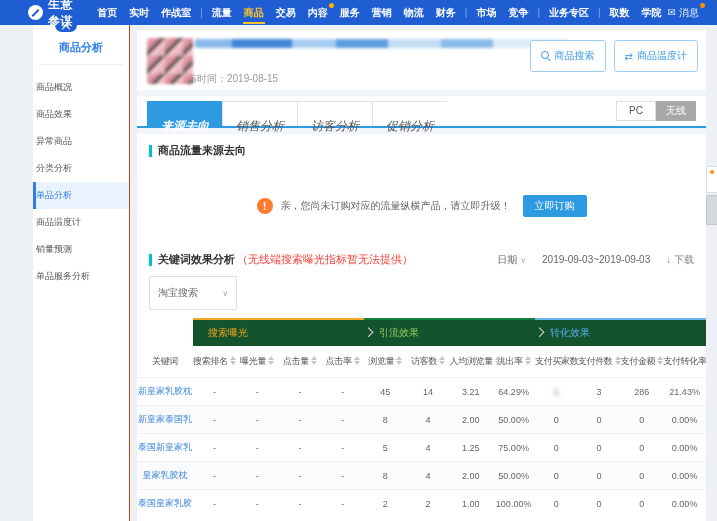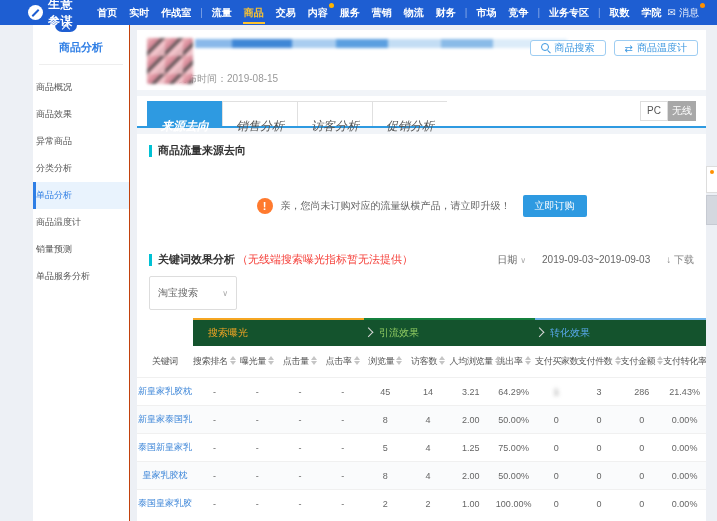--- a/index.html
+++ b/index.html
@@ -38,33 +38,33 @@
 
   
   .prod-header{ position:relative; height:60px; }
   .thumb{ position:absolute; left:10px; top:8px; width:46px; height:46px; z-index:2; border-radius:2px;
     background:linear-gradient(135deg,#e8a7b0 0 22%,#d98e9c 22% 38%,#6b5a5e 38% 52%,#f2c4cb 52% 70%,#e2b3ba 70% 100%);
     background-size:18px 18px; filter:blur(1.5px); }
   .title-censor{ position:absolute; left:58px; top:9px; width:372px; height:9px; z-index:1; filter:blur(1.5px); border-radius:1px;
     background:linear-gradient(90deg,#8ab9ea 0 10%,#3f87d6 10% 26%,#a9cdf0 26% 38%,#5b9fe0 38% 52%,#c3ddf4 52% 66%,#8abbe8 66% 80%,#dcecf9 80% 100%); }
   .pub-time{ position:absolute; left:40px; top:42px; font-size:10px; color:#999; z-index:1; }
   .hd-btns{ position:absolute; right:8px; top:10px; display:flex; gap:8px; z-index:3; }
-  .obtn{ display:flex; align-items:center; gap:4px; height:16px; padding:0 10px; border:1px solid #9ecdf2; border-radius:3px; background:#fff; color:#3b97e0; font-size:10px; cursor:pointer; }
+  .obtn{ display:flex; align-items:center; gap:4px; height:32px; padding:0 10px; border:1px solid #9ecdf2; border-radius:3px; background:#fff; color:#3b97e0; font-size:10px; cursor:pointer; }
   .sch-ic{ position:relative; width:10px; height:10px; display:inline-block; flex:none; }
   .sch-ic::before{ content:""; position:absolute; left:0; top:0; width:6px; height:6px; border:1px solid #3b97e0; border-radius:50%; }
   .sch-ic::after{ content:""; position:absolute; left:7px; top:7px; width:4px; height:1px; background:#3b97e0; transform:rotate(45deg); transform-origin:0 0; }
   .xc-ic{ font-size:10px; }
 
   
   .tabs-row{ display:flex; align-items:flex-end; padding:5px 10px 0; border-bottom:2px solid #2e9ae1; }
   .tab{ height:25px; line-height:25px; padding:12px 13px; border:1px solid #e0e0e0; border-bottom:none; border-right:none; background:#fff; color:#555; font-size:12px; cursor:pointer; white-space:nowrap;font-style:italic; }
   .tab:last-of-type{ border-right:1px solid #e0e0e0; }
   .tab.active{ background:#2e9ae1; border-color:#2e9ae1; color:#fff; font-weight:bold; }
   .dev-toggle{ margin-left:auto; display:flex; margin-bottom:5px; }
-  .tg{ width:28px; height:20px; line-height:18px; text-align:center; border:1px solid #ddd; background:#fff; color:#555; font-size:10px; cursor:pointer; }
+  .tg{ width:40px; height:20px; line-height:18px; text-align:center; border:1px solid #ddd; background:#fff; color:#555; font-size:10px; cursor:pointer; }
   .tg.active{ background:#a8a8a8; border-color:#a8a8a8; color:#fff; }
 
   
   .sec{ display:flex; align-items:center; padding:9px 12px 5px; }
   .sec-bar{ width:3px; height:12px; background:#00c1d4; margin-right:6px; flex:none; }
   .sec-text{ font-size:11px; color:#333; font-weight:bold; white-space:nowrap; }
   .sec-note{ font-size:11px; color:#f5433d; font-weight:normal; margin-left:2px; white-space:nowrap; }
   .sec-right{ margin-left:auto; display:flex; align-items:center; gap:16px; font-size:10px; color:#666; }
   .chev{ font-size:8px; color:#aaa; margin-left:3px; }
   .dl{ cursor:pointer; color:#888; }

